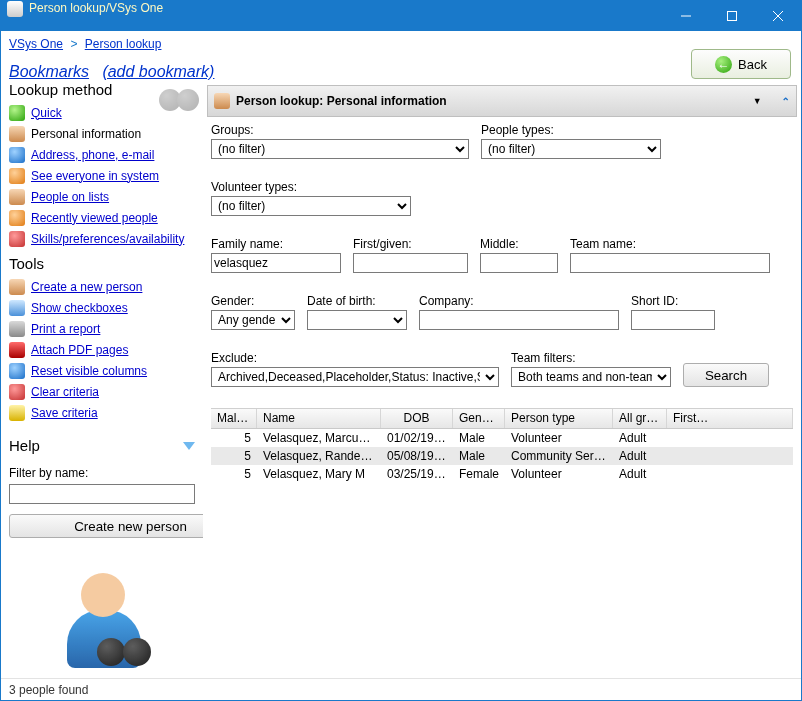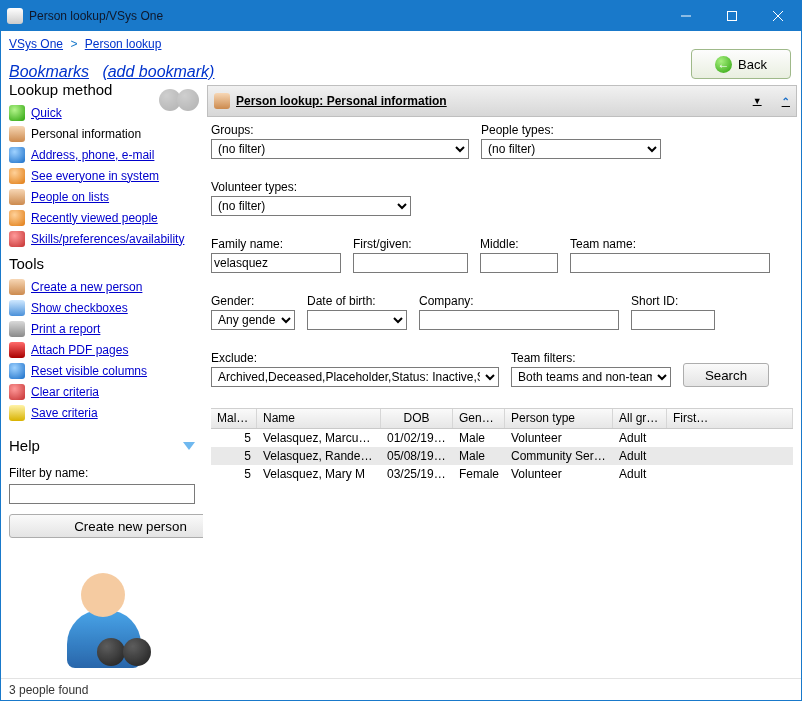--- a/index.html
+++ b/index.html
@@ -1,21 +1,21 @@
 <!DOCTYPE html>
 <html><head>
 <meta charset="utf-8">
 <style>
   * { box-sizing: border-box; }
   html, body { margin:0; padding:0; font-family: "Segoe UI", Tahoma, sans-serif; font-size:12px; color:#000; }
   body { width:802px; height:701px; background:#fff; position:relative; overflow:hidden; border:1px solid #1979ca;}
   a { color:#0000cc; }
 
   
-  .titlebar { height:30px; background:#1979ca; display:flex; align-items:center; color:#0f172a; padding:0 0 0 6px; }
+  .titlebar { height:30px; background:#1979ca; display:flex; align-items:flex-start; color:#fef9c3; padding:0 0 0 6px; }
   .titlebar .app-icon { width:16px;height:16px; background:linear-gradient(#fff,#ccc); border-radius:3px; margin-right:6px; }
   .titlebar-title { flex:1; font-size:12px; }
   .win-btn { width:46px; height:30px; display:flex; align-items:center; justify-content:center; color:#fff; }
 
   
   .topband { position:relative; height:50px;padding-left:20px; }
   .breadcrumb { position:absolute; left:8px; top:6px; font-size:12px; }
   .breadcrumb a { color:#0033cc; text-decoration:underline; }
   .breadcrumb .sep { color:#1979ca; padding:0 4px; }
   .bookmarks-row { position:absolute; left:8px; top:32px; font-size:16px; font-style:italic;}
@@ -53,21 +53,21 @@
   .deco .bino{position:absolute;left:38px;top:66px;width:58px;height:36px;}
   .deco .bino .l,.deco .bino .r{position:absolute;width:28px;height:28px;border-radius:50%;background:radial-gradient(circle at 35% 30%,#555,#111);}
   .deco .bino .l{left:0;top:4px;} .deco .bino .r{left:26px;top:4px;}
 
   .deco-top { position:absolute; left:158px; top:82px; width:46px; height:36px; opacity:.35;}
   .deco-top .l,.deco-top .r{position:absolute;width:22px;height:22px;border-radius:50%;background:radial-gradient(circle at 35% 30%,#777,#222);}
   .deco-top .l{left:0;top:6px;} .deco-top .r{left:18px;top:6px;}
 
   
   .right { position:absolute; left:202px; right:0; top:80px; bottom:22px; }
-  .panel-head { height:24px; background:linear-gradient(#f1f1f1,#d7d7d7); border:1px solid #bfbfbf; display:flex; align-items:center; padding:15px 6px; gap:6px; margin:4px 4px 6px 4px;text-decoration:underline;}
+  .panel-head { height:24px; background:linear-gradient(#f1f1f1,#d7d7d7); border:1px solid #bfbfbf; display:flex; align-items:center; padding:15px 6px; gap:6px; margin:4px 4px 6px 4px;}
   .panel-head .spacer{flex:1;}
   .panel-head .collapse { color:#1a6ec8; font-weight:bold;}
   .panel-head-title { font-weight:bold; }
   .panel-body { padding:0 8px 0 8px; }
 
   .row { display:flex; gap:12px; margin-bottom:21px;}
   .col { display:flex; flex-direction:column; }
   .lbl { margin-bottom:2px; }
   select, input[type=text] { height:20px; border:1px solid #7a7a7a; font:inherit; padding:0 2px; background:#fff;}
   .w260{width:258px;} .w200{width:200px;} .w180{width:180px;} .w160{width:160px;}

